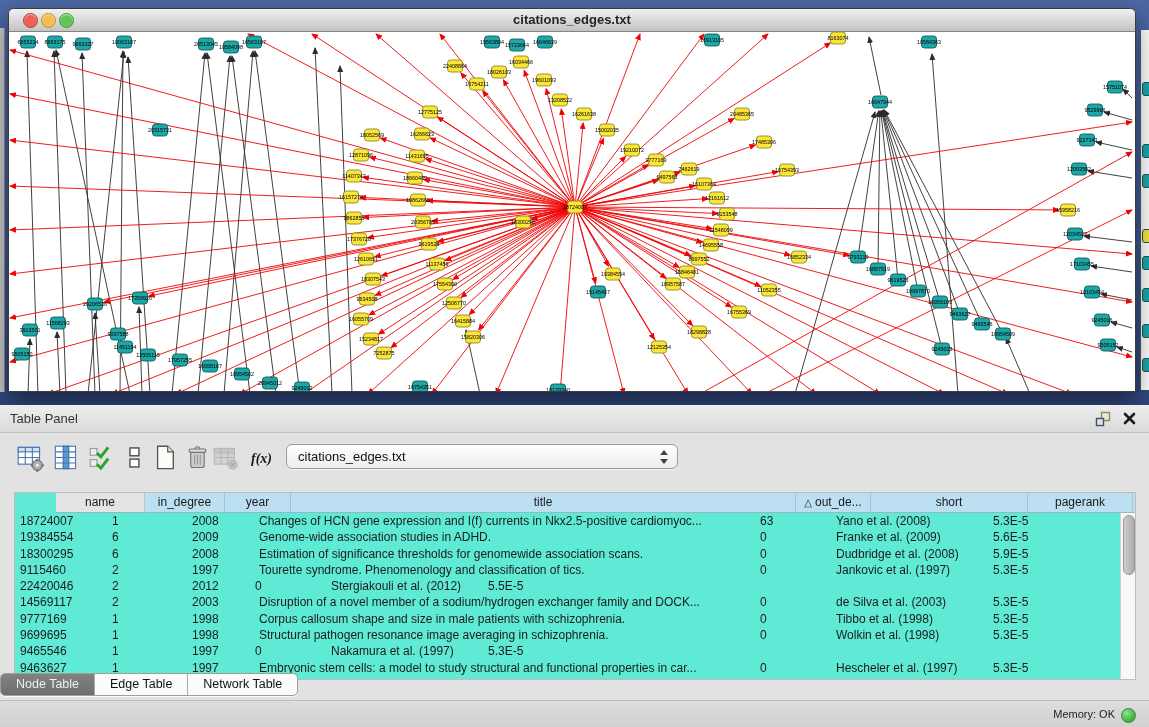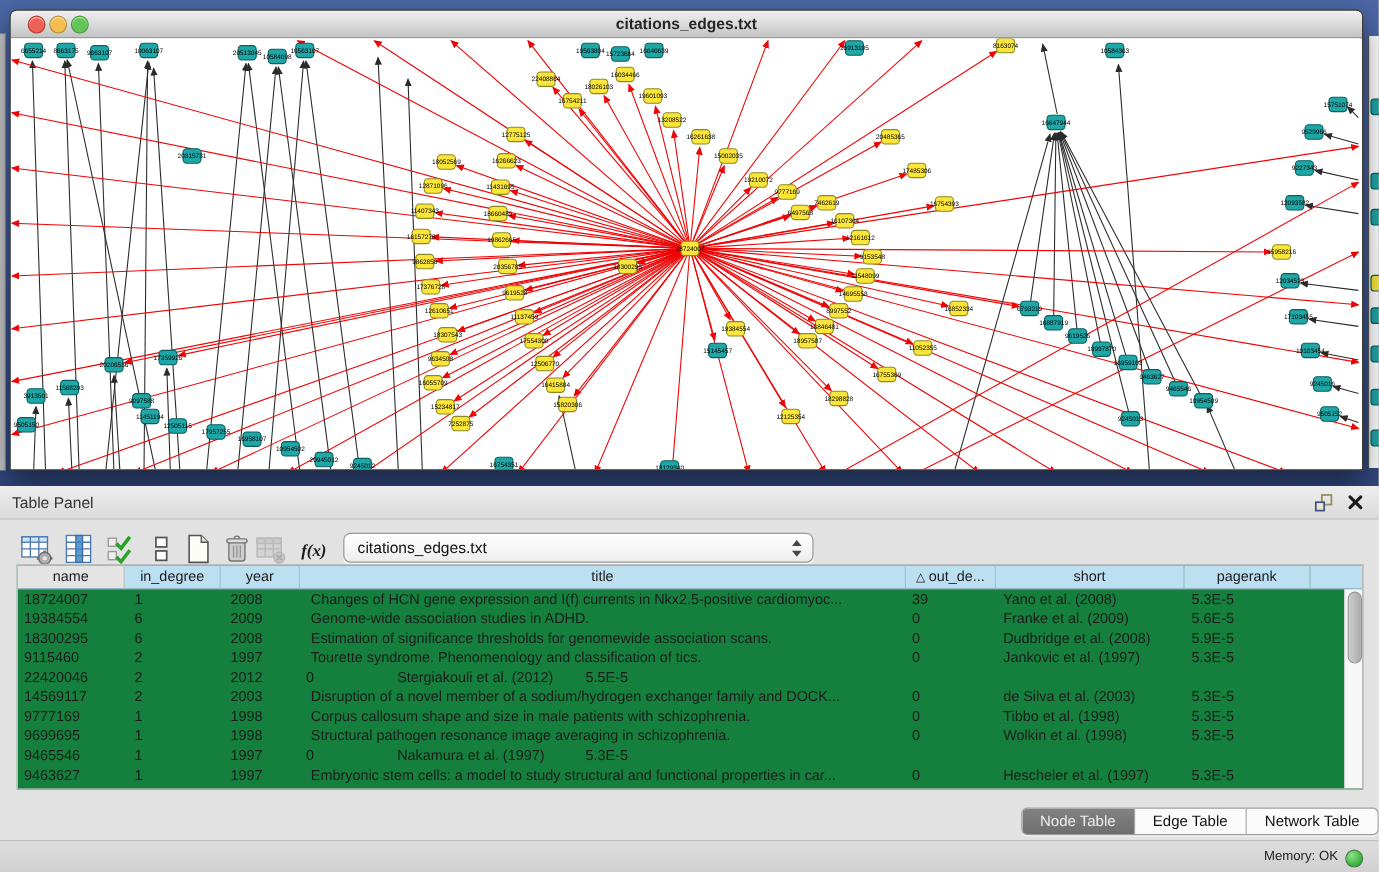--- a/index.html
+++ b/index.html
@@ -34,38 +34,38 @@
   .toolbar{position:absolute;left:0;top:27px;width:100%;height:52px;}
   .tool{position:absolute;top:12px;width:28px;height:28px;}
   .tool svg{width:28px;height:28px;display:block;}
   .net-select{position:absolute;left:286px;top:12px;width:392px;height:25px;box-sizing:border-box;
               border:1px solid #9B9B9B;border-radius:6px;background:linear-gradient(180deg,#FFFFFF,#EDEDED);
               box-shadow:0 1px 1px rgba(255,255,255,.7), inset 0 1px 0 #fff;}
   .net-select .val{position:absolute;left:11px;top:0;line-height:23px;font-size:13px;color:#111;}
   .stepper{position:absolute;right:8px;top:4px;width:11px;height:16px;}
   .stepper .up{position:absolute;left:2px;top:1px;width:0;height:0;border-left:4px solid transparent;border-right:4px solid transparent;border-bottom:5px solid #444;}
   .stepper .down{position:absolute;left:2px;bottom:1px;width:0;height:0;border-left:4px solid transparent;border-right:4px solid transparent;border-top:5px solid #444;}
-  .table-wrap{position:absolute;left:14px;top:65px;width:1122px;height:188px;background:#15803d;
-              border:1px solid #BDBDBD;box-sizing:border-box;overflow:hidden;}
+  .table-wrap{position:absolute;left:14px;top:87px;width:1122px;height:188px;background:#5eead4;
+              border:1px solid #BDBDBD;box-sizing:border-box;overflow:hidden;padding-left:41px;}
   .thead{display:flex;height:20px;}
   .th{box-sizing:border-box;height:20px;line-height:19px;font-size:12px;color:#1a1a1a;text-align:center;
       background:#BCDFF1;border-right:1px solid #9EC4D6;border-bottom:1px solid #97B6C6;overflow:hidden;white-space:nowrap;}
   .th.gray{background:#E4E4E4;border-right:1px solid #C2C2C2;}
   .th .tri{font-size:10px;margin-right:3px;color:#222;}
   .c0{width:89px}.c1{width:80px}.c2{width:66px}.c3{width:505px}.c4{width:75px}.c5{width:157px}.c6{width:105px}
   .tbody{position:absolute;left:0;top:20px;right:15px;bottom:0;overflow:hidden;}
   .tr{display:flex;height:16.3px;}
   .td{box-sizing:border-box;height:16.3px;line-height:16.3px;font-size:12px;color:#1c1c1c;
       white-space:nowrap;overflow:hidden;}
   .td.c0{padding-left:5px}.td.c1{padding-left:8px}.td.c2{padding-left:8px}.td.c3{padding-left:9px}
   .td.c4{padding-left:5px}.td.c5{padding-left:6px}.td.c6{padding-left:6px}
   .vscroll{position:absolute;right:0;top:20px;bottom:0;width:15px;background:#F7F7F7;border-left:1px solid #D0D0D0;box-sizing:border-box;}
   .vthumb{position:absolute;left:2px;top:2px;width:10px;height:58px;border-radius:6px;
           background:linear-gradient(90deg,#CDCDCD,#ABABAB);border:1px solid #989898;}
-  .tabs{position:absolute;left:0;top:268px;width:100%;display:flex;justify-content:flex-end;}
+  .tabs{position:absolute;left:0;top:268px;width:100%;display:flex;justify-content:flex-start;}
   .seg-control{display:inline-flex;height:21px;border:1px solid #9E9E9E;border-radius:5px;overflow:hidden;
                background:#FBFBFB;box-shadow:0 1px 0 rgba(255,255,255,.8);}
   .seg{padding:0 15px;line-height:21px;font-size:12.5px;color:#111;border-left:1px solid #ABABAB;}
   .seg:first-child{border-left:none;}
   .seg.selected{background:linear-gradient(180deg,#828282,#6E6E6E);color:#EFEFEF;}
   
   .statusbar{position:absolute;left:0;top:700px;width:1149px;height:27px;
              background:linear-gradient(180deg,#DDDDDD,#D1D1D1);border-top:1px solid #BFBFBF;box-sizing:border-box;}
   .mem-label{position:absolute;right:34px;top:0;line-height:26px;font-size:11px;color:#222;}
   .mem-dot{position:absolute;right:13px;top:7px;width:13px;height:13px;border-radius:50%;
@@ -763,21 +763,21 @@
       <div class="th c5">short</div>
       <div class="th c6">pagerank</div>
       <div class="th" style="flex:1;border-right:none;"></div>
     </div>
     <div class="tbody" id="tbody">
         <div class="tr">
           <div class="td c0">18724007</div>
           <div class="td c1">1</div>
           <div class="td c2">2008</div>
           <div class="td c3">Changes of HCN gene expression and I(f) currents in Nkx2.5-positive cardiomyoc...</div>
-          <div class="td c4">39</div>
+          <div class="td c4">63</div>
           <div class="td c5">Yano et al. (2008)</div>
           <div class="td c6">5.3E-5</div>
         </div>
         <div class="tr">
           <div class="td c0">19384554</div>
           <div class="td c1">6</div>
           <div class="td c2">2009</div>
           <div class="td c3">Genome-wide association studies in ADHD.</div>
           <div class="td c4">0</div>
           <div class="td c5">Franke et al. (2009)</div>

